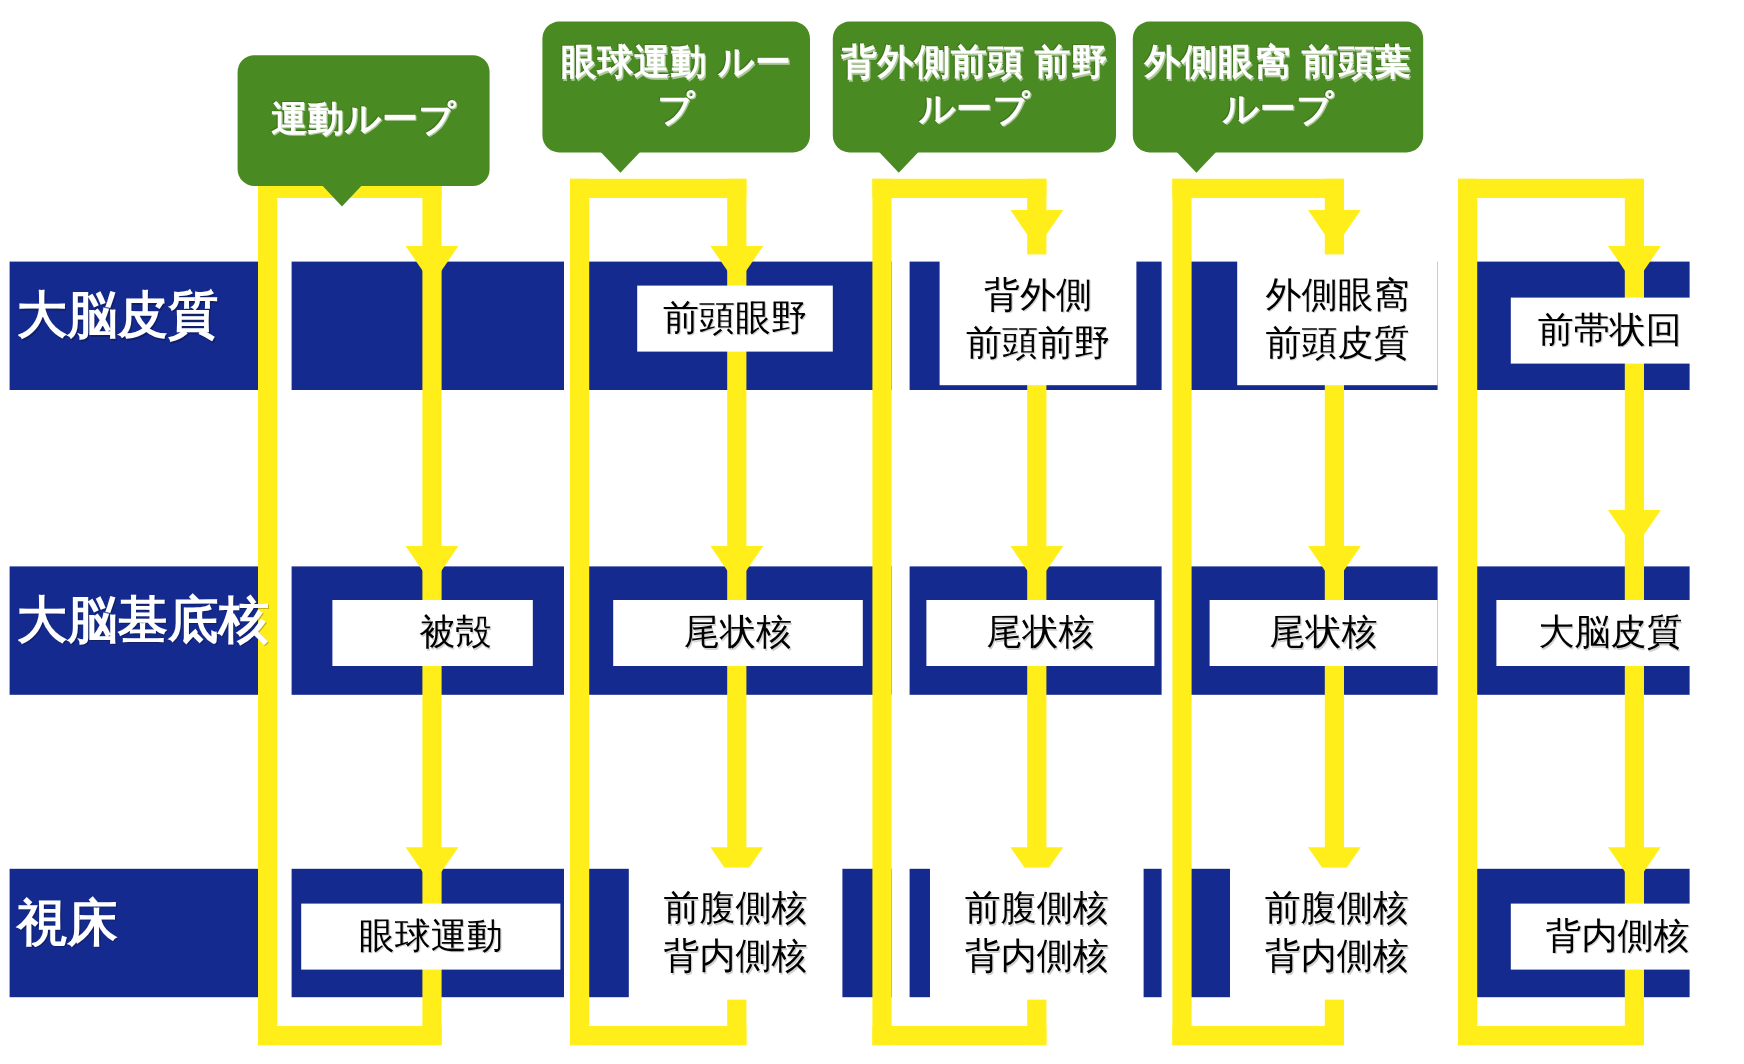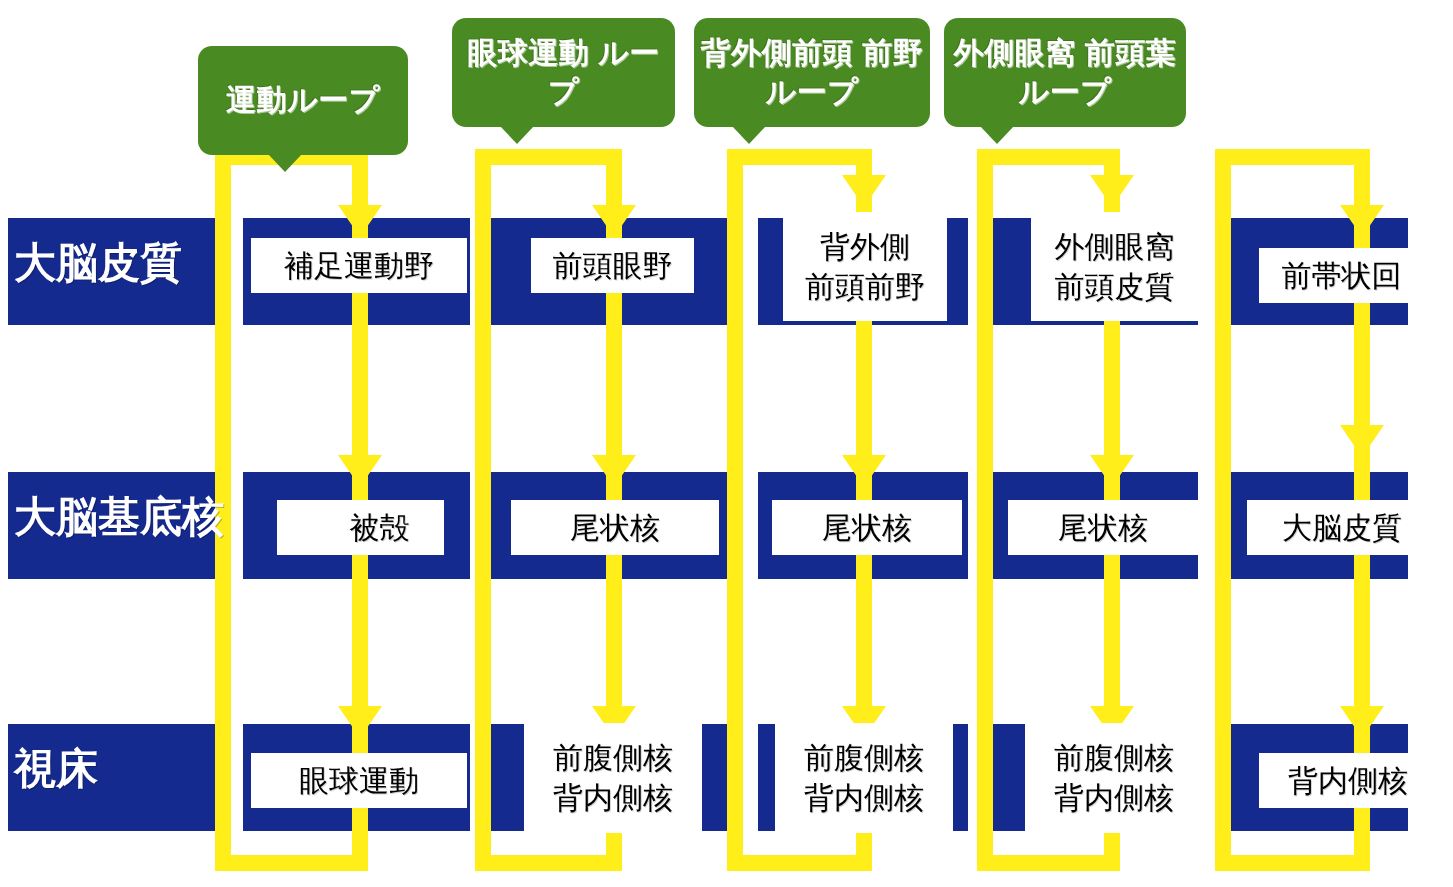--- a/index.html
+++ b/index.html
@@ -162,21 +162,20 @@
     <span>外側眼窩
 前頭葉ループ</span>
     <span class="tail" style="left:36px;"></span>
   </div>
 
 
   <div class="row-label" style="left:14px;top:235px;">大脳皮質</div>
   <div class="row-label" style="left:14px;top:489px;">大脳基底核</div>
   <div class="row-label" style="left:14px;top:741px;">視床</div>
 
-  <div class="node" style="left:251px;top:238px;width:216px;height:55px;">補足運動野</div>
   <div class="node" style="left:531px;top:238px;width:163px;height:55px;">前頭眼野</div>
   <div class="node" style="left:783px;top:212px;width:164px;height:109px;">背外側
 前頭前野</div>
   <div class="node" style="left:1031px;top:212px;width:167px;height:109px;">外側眼窩
 前頭皮質</div>
   <div class="node" style="left:1259px;top:248px;width:165px;height:55px;">前帯状回</div>
 
   <div class="node" style="left:277px;top:500px;width:167px;height:55px;padding-left:38px;">被殻</div>
   <div class="node" style="left:511px;top:500px;width:208px;height:55px;">尾状核</div>
   <div class="node" style="left:772px;top:500px;width:190px;height:55px;">尾状核</div>

